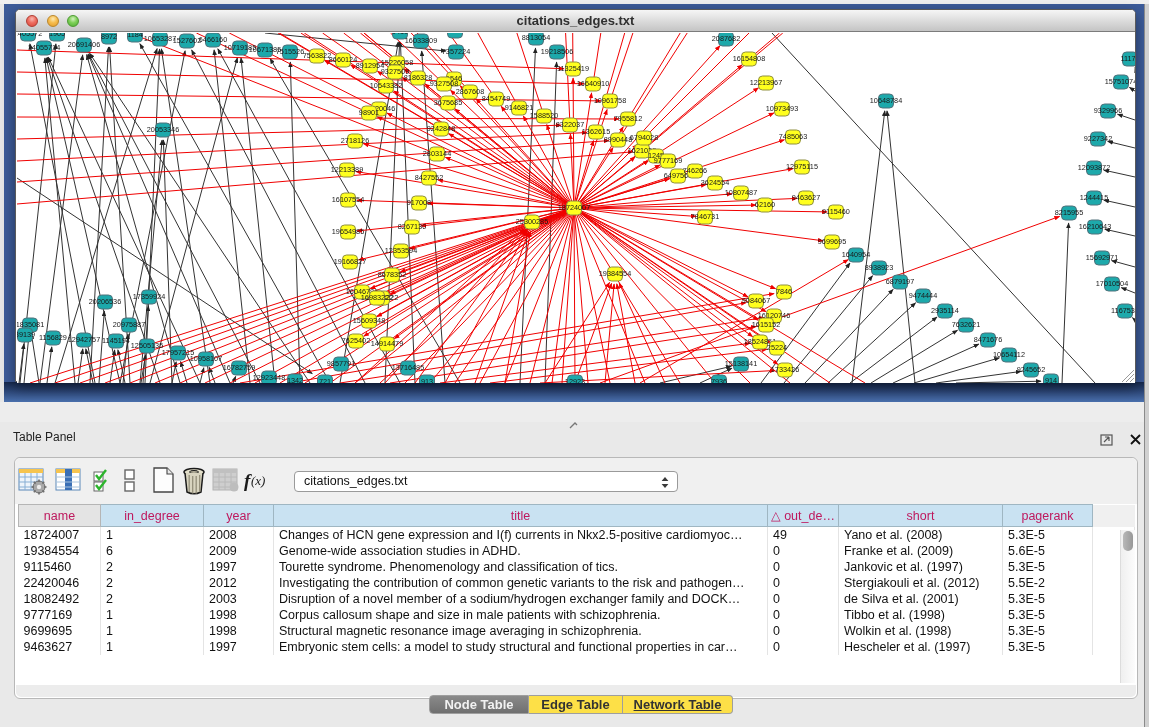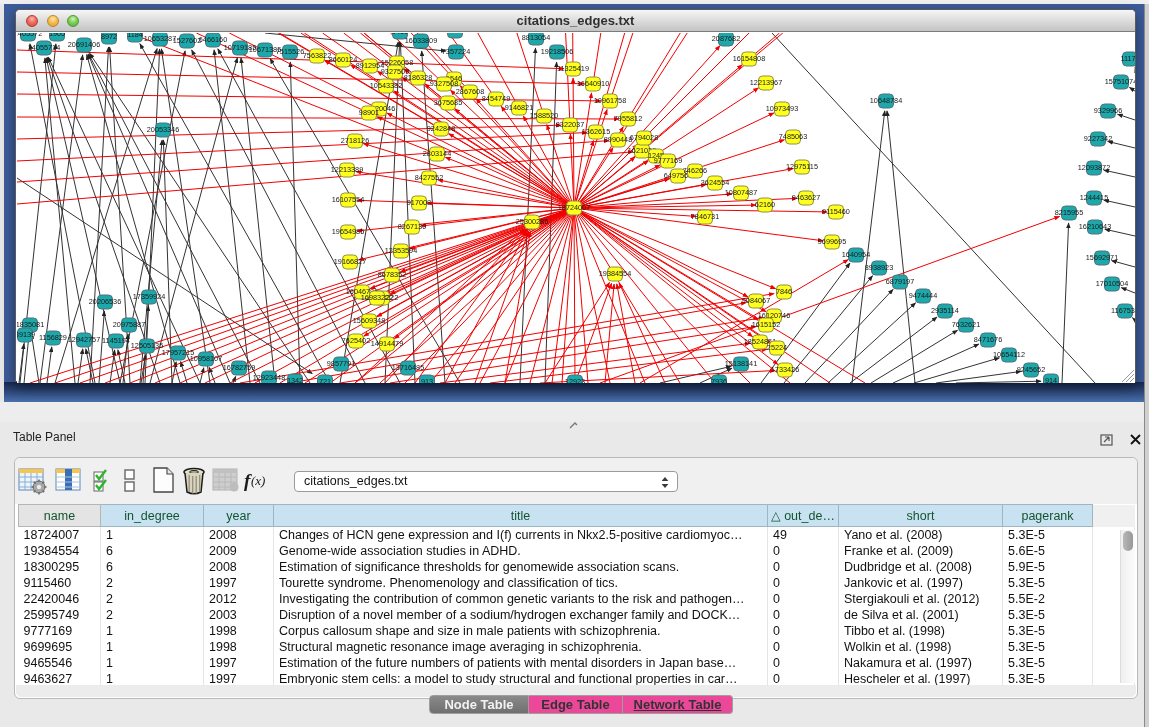--- a/index.html
+++ b/index.html
@@ -36,35 +36,35 @@
 #phicons { position:absolute; left:1100px; top:11px; }
 #pbox { position:absolute; left:14px; top:35px; width:1124px; height:242px;
   background:#fff; border:1px solid #b8b8b8; border-radius:6px; }
 #toolbar { position:absolute; left:0; top:0; width:100%; height:46px;
   background:#f0f0f0; border-bottom:0px; border-radius:6px 6px 0 0; }
 #combo { position:absolute; left:279px; top:13px; width:384px; height:21px;
   background:#fff; border:1px solid #9a9a9a; border-radius:4px;
   font-size:12.5px; color:#111; line-height:19px; padding-left:9px; }
 table.grid { position:absolute; left:3px; top:46px; border-collapse:collapse; table-layout:fixed;
   font-size:12.5px; color:#111; }
-table.grid th { height:22px; font-weight:normal; font-size:12.5px; color:#14532d;
+table.grid th { height:22px; font-weight:normal; font-size:12.5px; color:#be185d;
   background:#c9e2f2; border:1px solid #9fb6c2; border-top:1px solid #9fb6c2; overflow:hidden; white-space:nowrap; }
 table.grid th.first { background:#e4e4e4; border-color:#b5b5b5; }
 table.grid th.empty { background:#f0f0f0; border:none; }
 table.grid td { height:16px; padding:0 2px 0 5px; overflow:hidden; white-space:nowrap;
   border-right:1px solid #e4e4e4; }
 td.c0 { } td.c4 { }
 #vsb { position:absolute; right:2px; top:72px; width:15px; height:153px;
   background:linear-gradient(90deg,#efefef,#fcfcfc); border-left:1px solid #dcdcdc; }
 #vsb .thumb { position:absolute; left:2px; top:1px; width:10px; height:20px;
   background:linear-gradient(90deg,#b8b8b8,#989898); border-radius:5px; }
 #pfoot { position:absolute; left:1px; bottom:1px; width:1120px; height:12px; background:#ececec; border-radius:0 0 5px 5px; }
 #tabs { position:absolute; left:429px; top:273px; height:19px; display:flex;
   font-size:13px; font-weight:bold; color:#333; }
-#tabs .seg { height:19px; line-height:18px; text-align:center; background:#ec4899;
+#tabs .seg { height:19px; line-height:18px; text-align:center; background:#fde047;
   border:1px solid #9e9e9e; border-left:none; }
 #tabs .seg:nth-child(1) { width:100px; }
 #tabs .seg:nth-child(2) { width:94px; }
 #tabs .seg:nth-child(3) { width:110px; }
 #tabs .seg.first { border-left:1px solid #9e9e9e; border-radius:4px 0 0 4px;
   background:linear-gradient(#8a8a8a,#6f6f6f); color:#f2f2f2; }
 #tabs .seg.last { border-radius:0 4px 4px 0;text-decoration:underline; }
 #mem { position:absolute; right:14px; top:307px; font-size:12px; color:#222; }
 #mem .dot { display:inline-block; width:12px; height:12px; border-radius:50%;
   background:#35c335; border:1px solid #2a7a2a; vertical-align:-2px; margin-left:5px; }
@@ -717,51 +717,41 @@
               <td class="c0">19384554</td>
               <td class="c1">6</td>
               <td class="c2">2009</td>
               <td class="c3">Genome-wide association studies in ADHD.</td>
               <td class="c4">0</td>
               <td class="c5">Franke et al. (2009)</td>
               <td class="c6">5.6E-5</td>
               <td class="c7"></td>
             </tr>
 <tr>
-              <td class="c0">18300295</td>
-              <td class="c1">6</td>
-              <td class="c2">2008</td>
-              <td class="c3">Estimation of significance thresholds for genomewide association scans.</td>
-              <td class="c4">0</td>
-              <td class="c5">Dudbridge et al. (2008)</td>
-              <td class="c6">5.9E-5</td>
-              <td class="c7"></td>
-            </tr>
-<tr>
               <td class="c0">9115460</td>
               <td class="c1">2</td>
               <td class="c2">1997</td>
               <td class="c3">Tourette syndrome. Phenomenology and classification of tics.</td>
               <td class="c4">0</td>
               <td class="c5">Jankovic et al. (1997)</td>
               <td class="c6">5.3E-5</td>
               <td class="c7"></td>
             </tr>
 <tr>
               <td class="c0">22420046</td>
               <td class="c1">2</td>
               <td class="c2">2012</td>
               <td class="c3">Investigating the contribution of common genetic variants to the risk and pathogen…</td>
               <td class="c4">0</td>
               <td class="c5">Stergiakouli et al. (2012)</td>
               <td class="c6">5.5E-2</td>
               <td class="c7"></td>
             </tr>
 <tr>
-              <td class="c0">25995749</td>
+              <td class="c0">18082492</td>
               <td class="c1">2</td>
               <td class="c2">2003</td>
               <td class="c3">Disruption of a novel member of a sodium/hydrogen exchanger family and DOCK…</td>
               <td class="c4">0</td>
               <td class="c5">de Silva et al. (2001)</td>
               <td class="c6">5.3E-5</td>
               <td class="c7"></td>
             </tr>
 <tr>
               <td class="c0">9777169</td>
@@ -777,30 +767,20 @@
               <td class="c0">9699695</td>
               <td class="c1">1</td>
               <td class="c2">1998</td>
               <td class="c3">Structural magnetic resonance image averaging in schizophrenia.</td>
               <td class="c4">0</td>
               <td class="c5">Wolkin et al. (1998)</td>
               <td class="c6">5.3E-5</td>
               <td class="c7"></td>
             </tr>
 <tr>
-              <td class="c0">9465546</td>
-              <td class="c1">1</td>
-              <td class="c2">1997</td>
-              <td class="c3">Estimation of the future numbers of patients with mental disorders in Japan base…</td>
-              <td class="c4">0</td>
-              <td class="c5">Nakamura et al. (1997)</td>
-              <td class="c6">5.3E-5</td>
-              <td class="c7"></td>
-            </tr>
-<tr>
               <td class="c0">9463627</td>
               <td class="c1">1</td>
               <td class="c2">1997</td>
               <td class="c3">Embryonic stem cells: a model to study structural and functional properties in car…</td>
               <td class="c4">0</td>
               <td class="c5">Hescheler et al. (1997)</td>
               <td class="c6">5.3E-5</td>
               <td class="c7"></td>
             </tr>
       </tbody>

